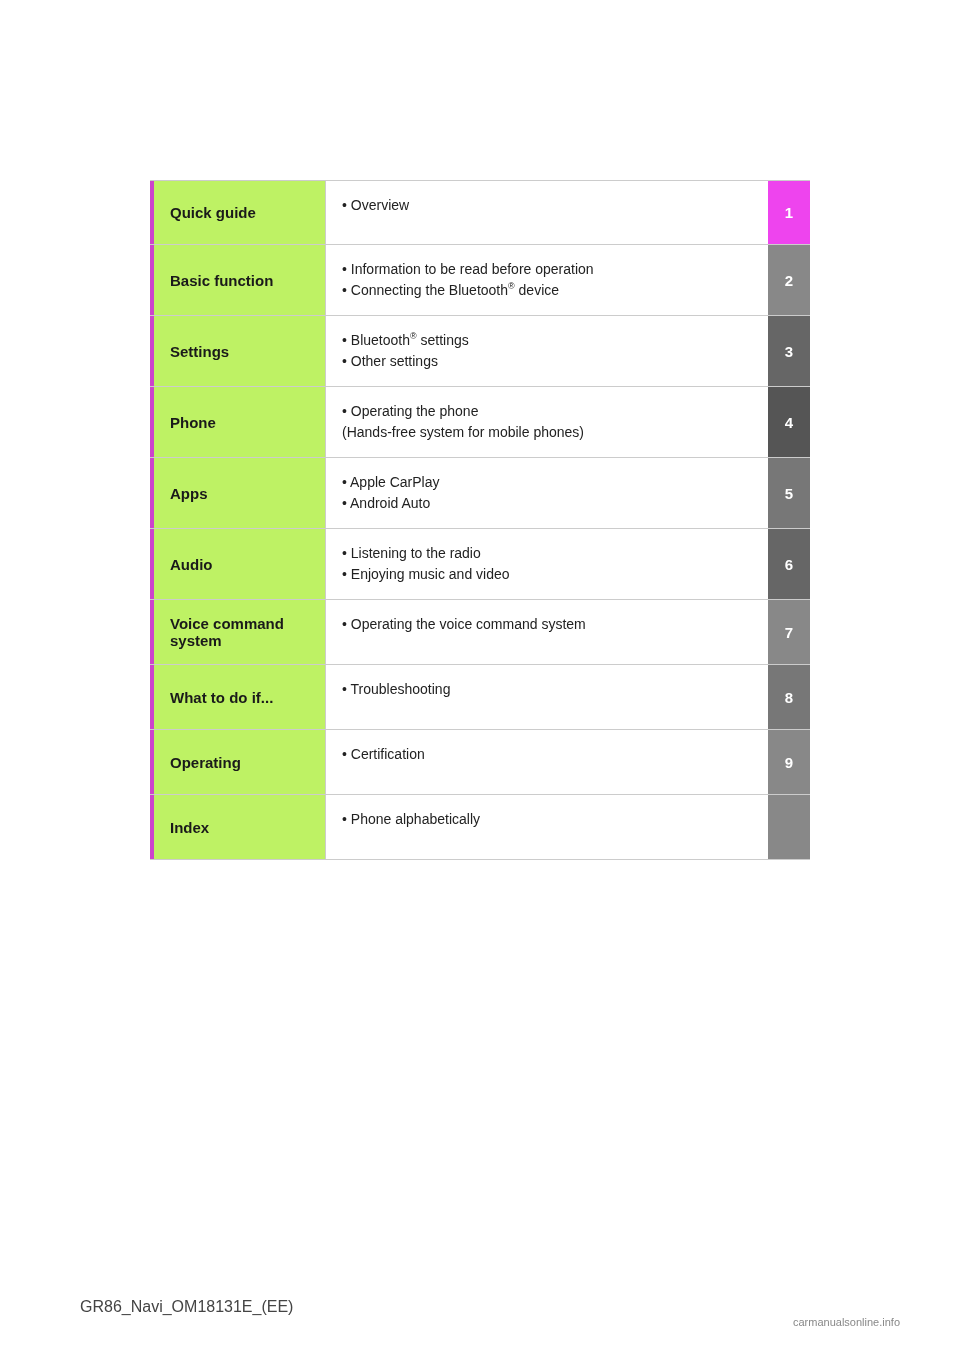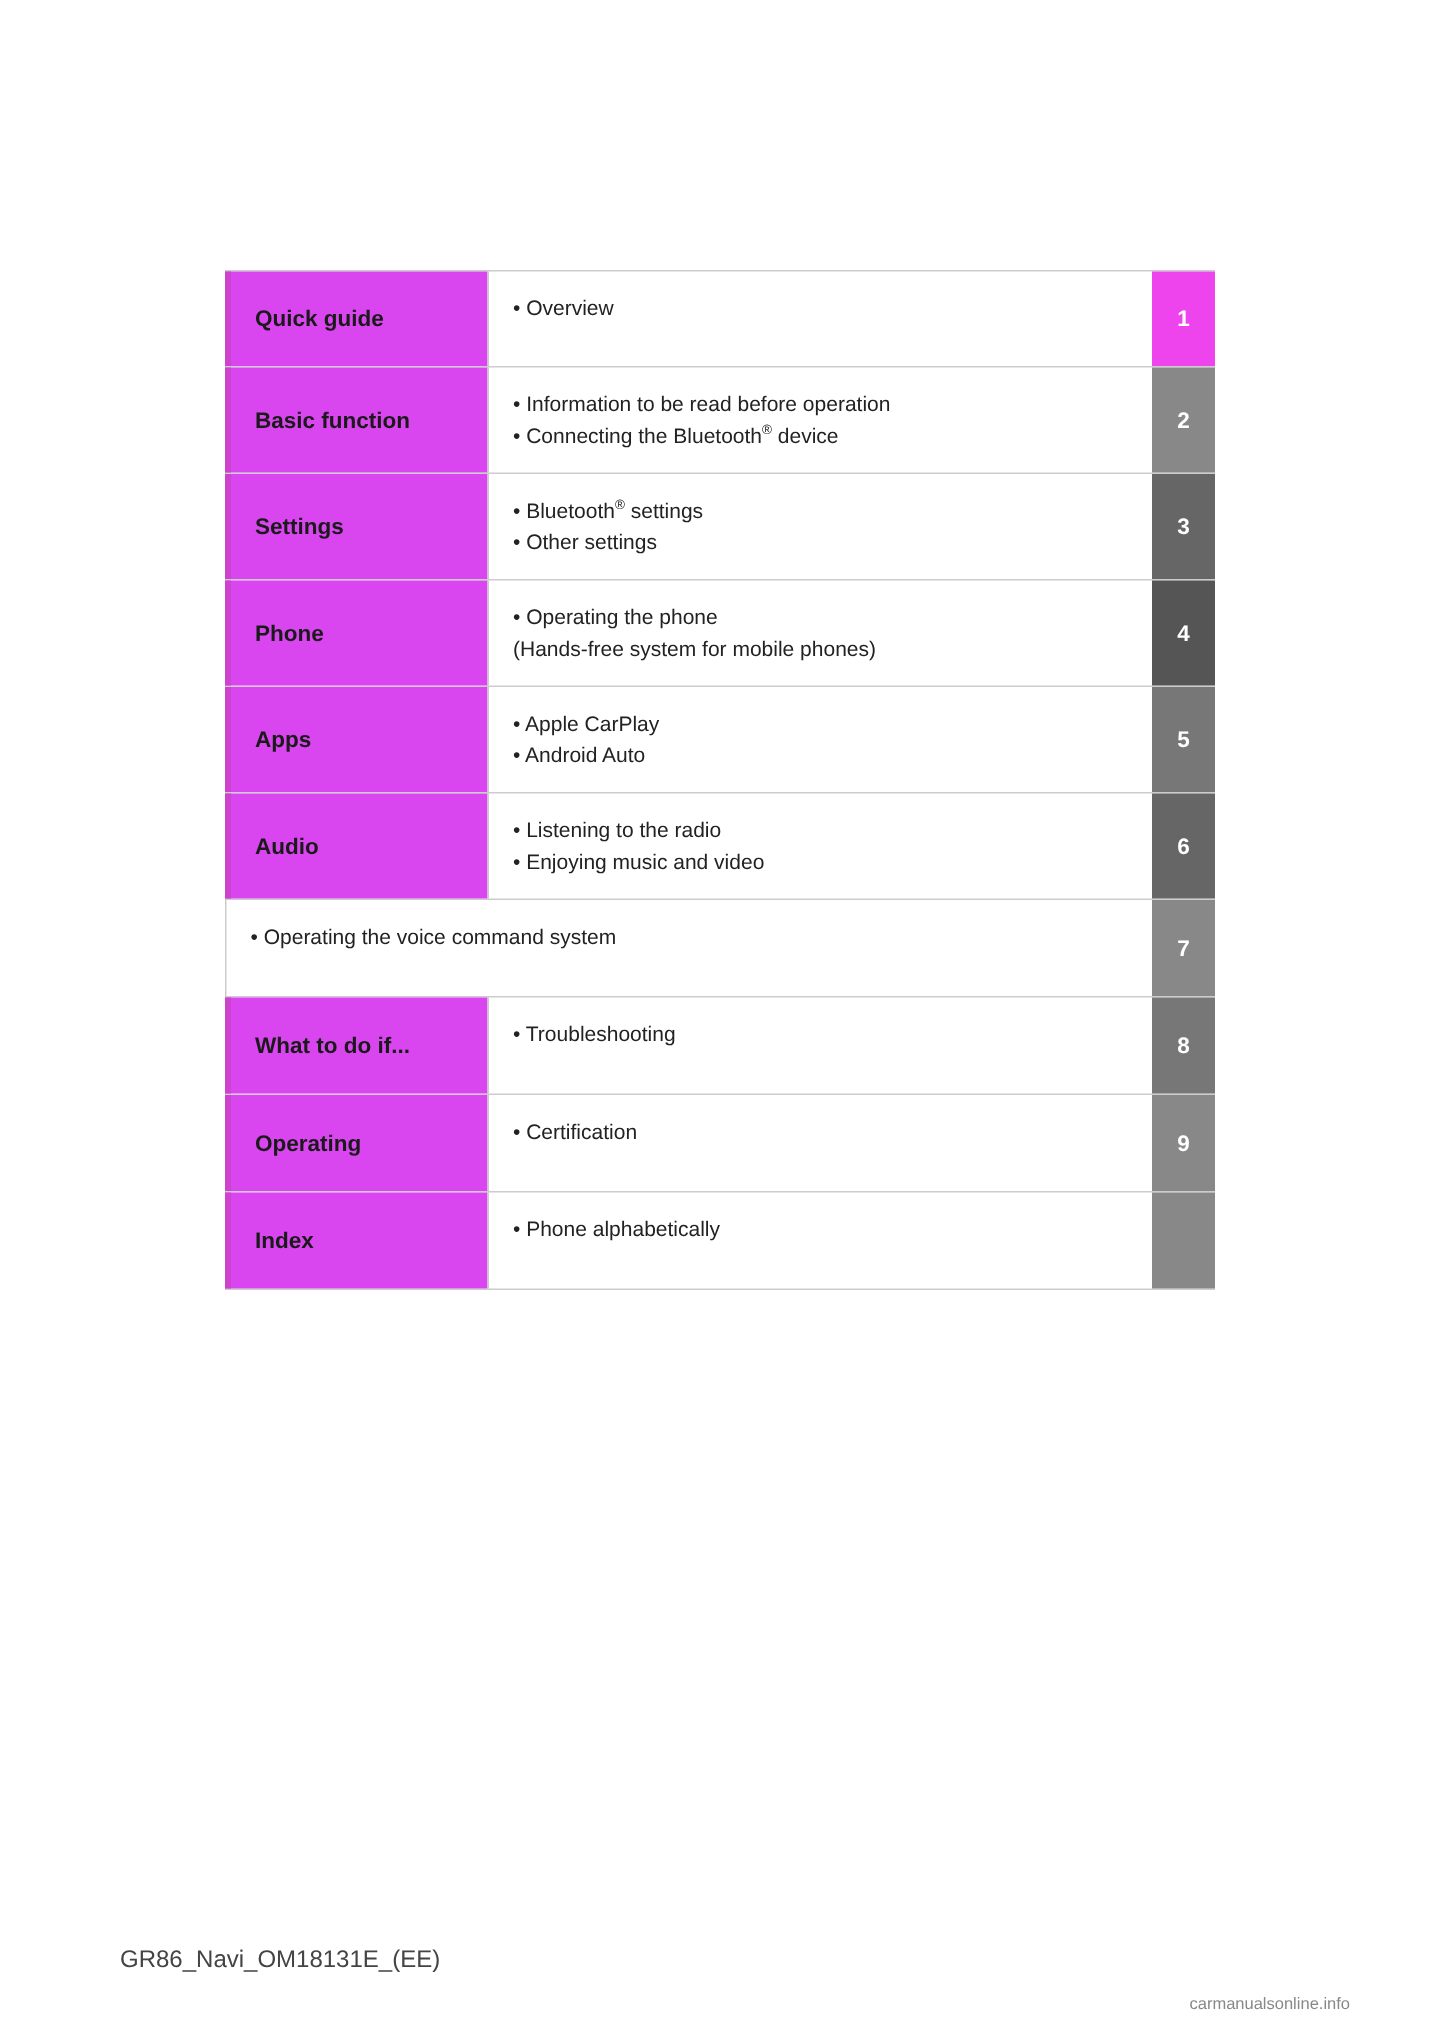--- a/index.html
+++ b/index.html
@@ -43,21 +43,21 @@
     .col-section {
       width: 175px;
       min-width: 175px;
       padding: 14px 12px 14px 16px;
       display: flex;
       align-items: center;
       font-size: 15px;
       font-weight: bold;
       color: #1a1a1a;
       border-left: 4px solid #cc44cc;
-      background: #d946ef;
+      background: #bef264;
     }
 
     .col-content {
       flex: 1;
       padding: 14px 16px;
       display: flex;
       flex-direction: column;
       justify-content: flex-start;
       font-size: 14px;
       color: #222222;
@@ -94,21 +94,21 @@
     .footer-text {
       position: absolute;
       bottom: 42px;
       left: 80px;
       font-size: 16px;
       color: #444444;
     }
 
     .watermark {
       position: absolute;
-      bottom: 16px;
+      bottom: 30px;
       right: 60px;
       font-size: 11px;
       color: #888888;
     }
 
     sup {
       font-size: 9px;
     }
   </style>
 </head>
@@ -158,20 +158,21 @@
         </div>
         <div class="toc-row">
           <div class="col-section">Audio</div>
           <div class="col-content">
             <span class="content-item">• Listening to the radio</span>
             <span class="content-item">• Enjoying music and video</span>
           </div>
           <div class="col-number num6">6</div>
         </div>
         <div class="toc-row">
+          <div class="col-section">Voice command system</div>
           <div class="col-content">
             <span class="content-item">• Operating the voice command system</span>
           </div>
           <div class="col-number num7">7</div>
         </div>
         <div class="toc-row">
           <div class="col-section">What to do if...</div>
           <div class="col-content">
             <span class="content-item">• Troubleshooting</span>
           </div>

